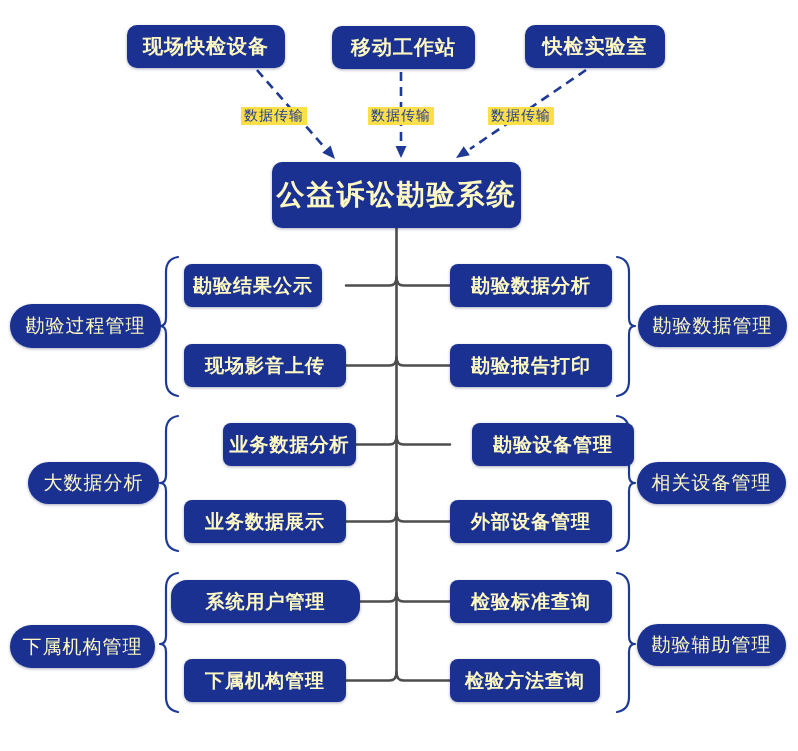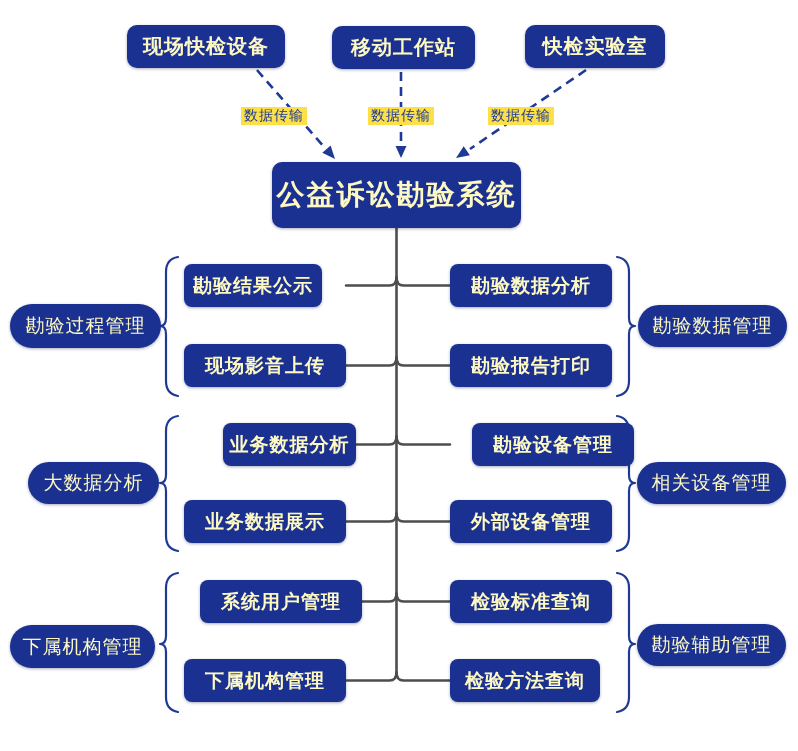--- a/index.html
+++ b/index.html
@@ -76,21 +76,21 @@
   <span class="edge-label" style="left:274px;top:116px;">数据传输</span>
   <span class="edge-label" style="left:401px;top:116px;">数据传输</span>
   <span class="edge-label" style="left:521px;top:116px;">数据传输</span>
 
   <div class="node center-node" style="left:272px;top:162px;width:249px;height:66px;">公益诉讼勘验系统</div>
 
   <div class="node branch" style="left:184px;top:264px;width:138px;height:43px;">勘验结果公示</div>
   <div class="node branch" style="left:184px;top:344px;width:162px;height:43px;">现场影音上传</div>
   <div class="node branch" style="left:184px;top:423px;width:133px;height:43px;margin-left:39px;">业务数据分析</div>
   <div class="node branch" style="left:184px;top:500px;width:162px;height:43px;">业务数据展示</div>
-  <div class="node branch" style="left:200px;top:580px;width:162px;height:43px;">系统用户管理</div>
+  <div class="node branch" style="left:171px;top:580px;width:189px;height:43px;border-radius:16px;">系统用户管理</div>
   <div class="node branch" style="left:184px;top:659px;width:162px;height:43px;">下属机构管理</div>
 
   <div class="node branch" style="left:450px;top:264px;width:162px;height:43px;">勘验数据分析</div>
   <div class="node branch" style="left:450px;top:344px;width:162px;height:43px;">勘验报告打印</div>
   <div class="node branch" style="left:472px;top:423px;width:162px;height:43px;">勘验设备管理</div>
   <div class="node branch" style="left:450px;top:500px;width:162px;height:43px;">外部设备管理</div>
   <div class="node branch" style="left:450px;top:580px;width:162px;height:43px;">检验标准查询</div>
   <div class="node branch" style="left:450px;top:659px;width:150px;height:43px;">检验方法查询</div>
 
   <div class="node pill" style="left:10px;top:304px;width:151px;height:44px;">勘验过程管理</div>

